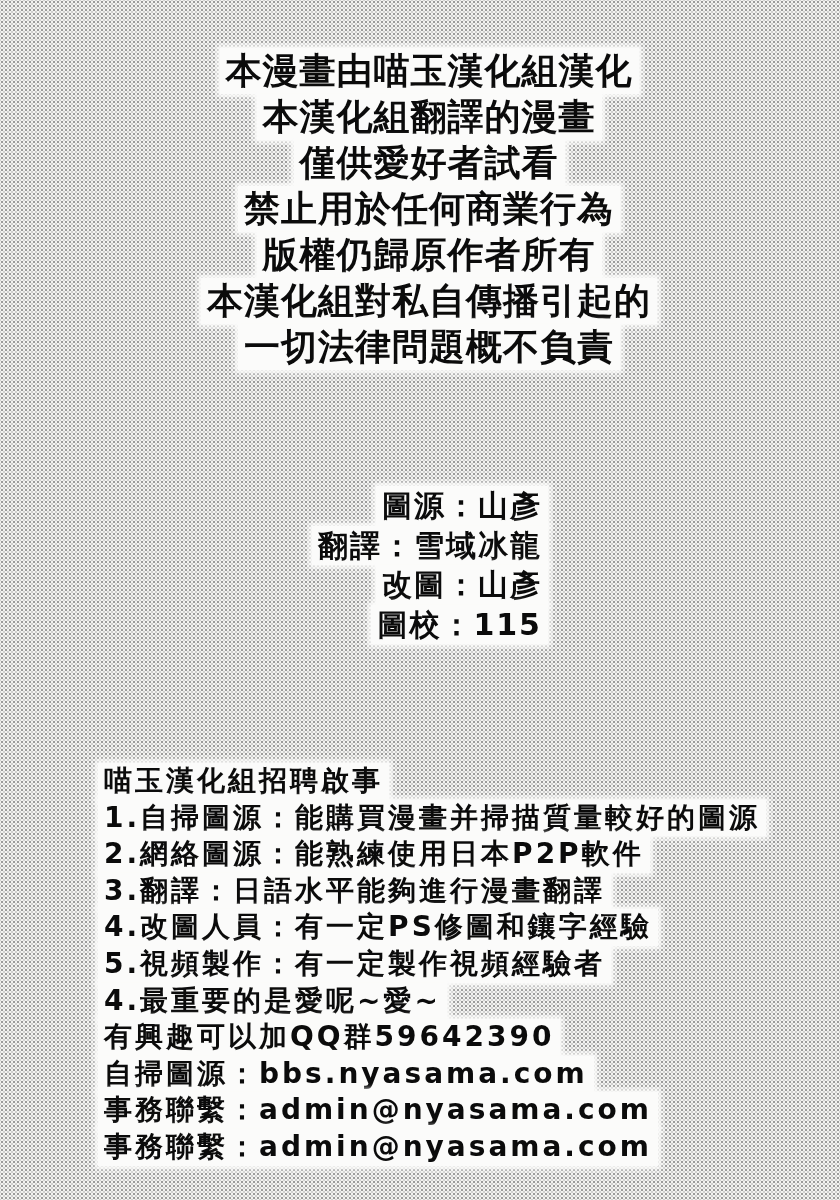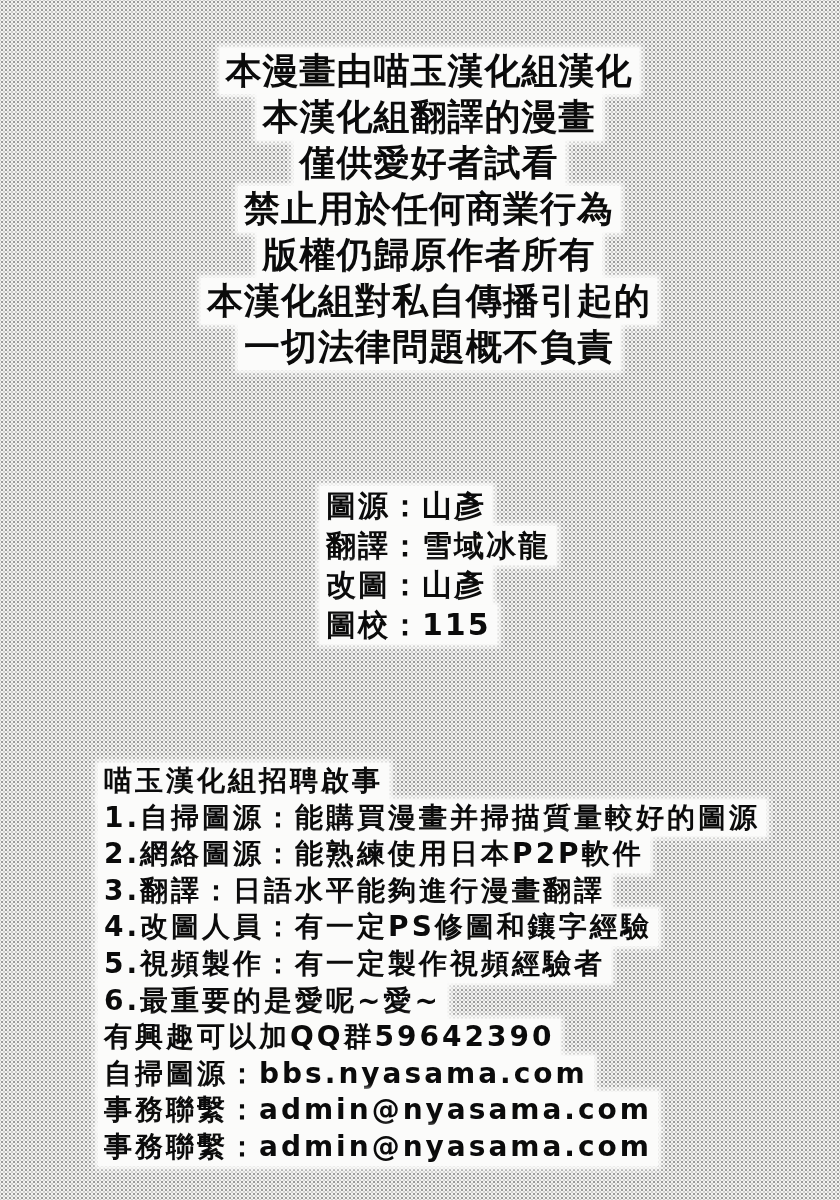--- a/index.html
+++ b/index.html
@@ -23,22 +23,22 @@
     box-shadow: 0 0 5px 3px #fbfbfa;
     padding: 0 6px;
     white-space: nowrap;
   }
   .notice {
     position: absolute; top: 48px; left: 0; width: 840px;
     text-align: center;
     font-size: 36px; line-height: 46px; letter-spacing: 1px; padding-left: 9px;
   }
   .credits {
-    position: absolute; top: 486px; left: 320px;
-    font-size: 30px; line-height: 39.5px; letter-spacing: 2px;
+    position: absolute; top: 486px; left: 312px;
+    font-size: 30px; line-height: 39.5px; letter-spacing: 2px; text-align: right;
   }
   .recruit {
     position: absolute; top: 763px; left: 84px;
     font-size: 28px; line-height: 36.6px; letter-spacing: 3px; margin-left: 14px;
   }
   .line { white-space: nowrap; }
 </style>
 </head>
 <body>
 
@@ -59,18 +59,18 @@
   <div class="line"><span class="halo">圖校：115</span></div>
 </div>
 
 <div class="recruit">
   <div class="line"><span class="halo">喵玉漢化組招聘啟事</span></div>
   <div class="line"><span class="halo">1.自掃圖源：能購買漫畫并掃描質量較好的圖源</span></div>
   <div class="line"><span class="halo">2.網絡圖源：能熟練使用日本P2P軟件</span></div>
   <div class="line"><span class="halo">3.翻譯：日語水平能夠進行漫畫翻譯</span></div>
   <div class="line"><span class="halo">4.改圖人員：有一定PS修圖和鑲字經驗</span></div>
   <div class="line"><span class="halo">5.視頻製作：有一定製作視頻經驗者</span></div>
-  <div class="line"><span class="halo">6.最重要的是愛呢~愛~</span></div>
+  <div class="line"><span class="halo">4.最重要的是愛呢~愛~</span></div>
   <div class="line"><span class="halo">有興趣可以加QQ群59642390</span></div>
   <div class="line"><span class="halo">自掃圖源：bbs.nyasama.com</span></div>
   <div class="line"><span class="halo">事務聯繫：admin@nyasama.com</span></div>
   <div class="line"><span class="halo">事務聯繫：admin@nyasama.com</span></div>
 </div>
 
 </body></html>

